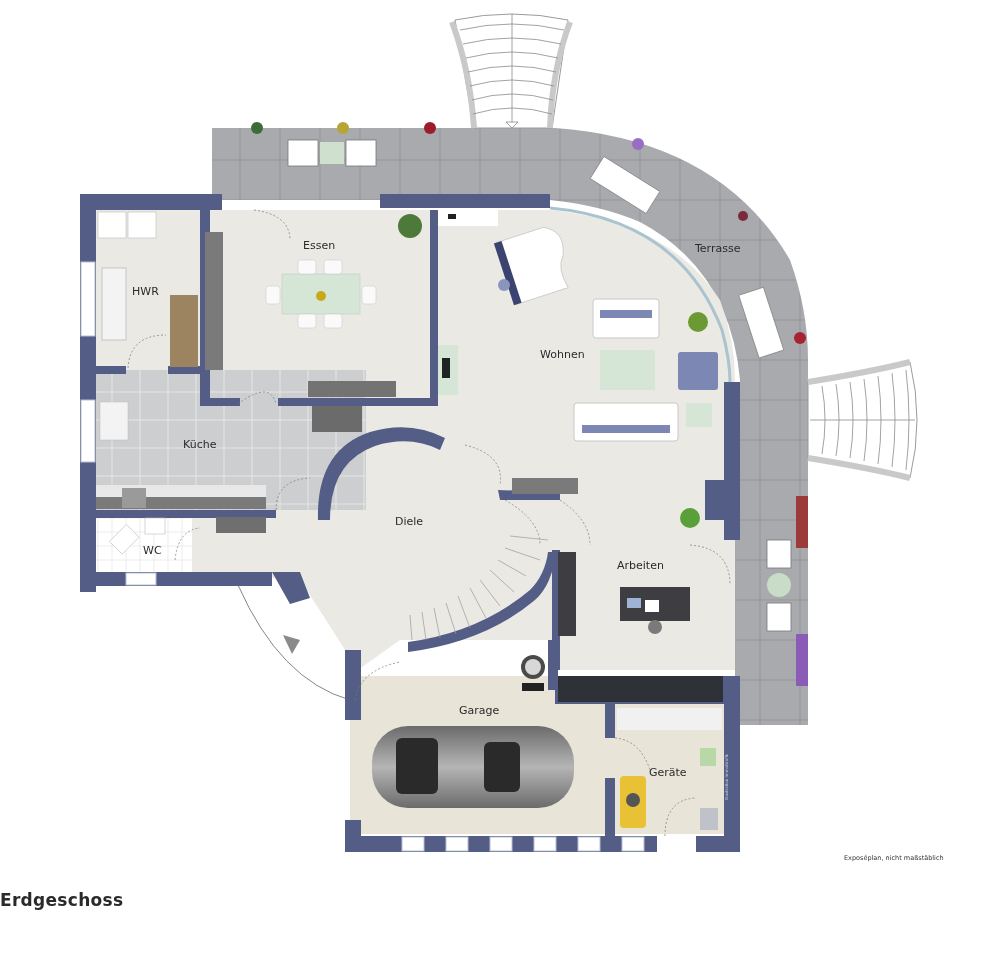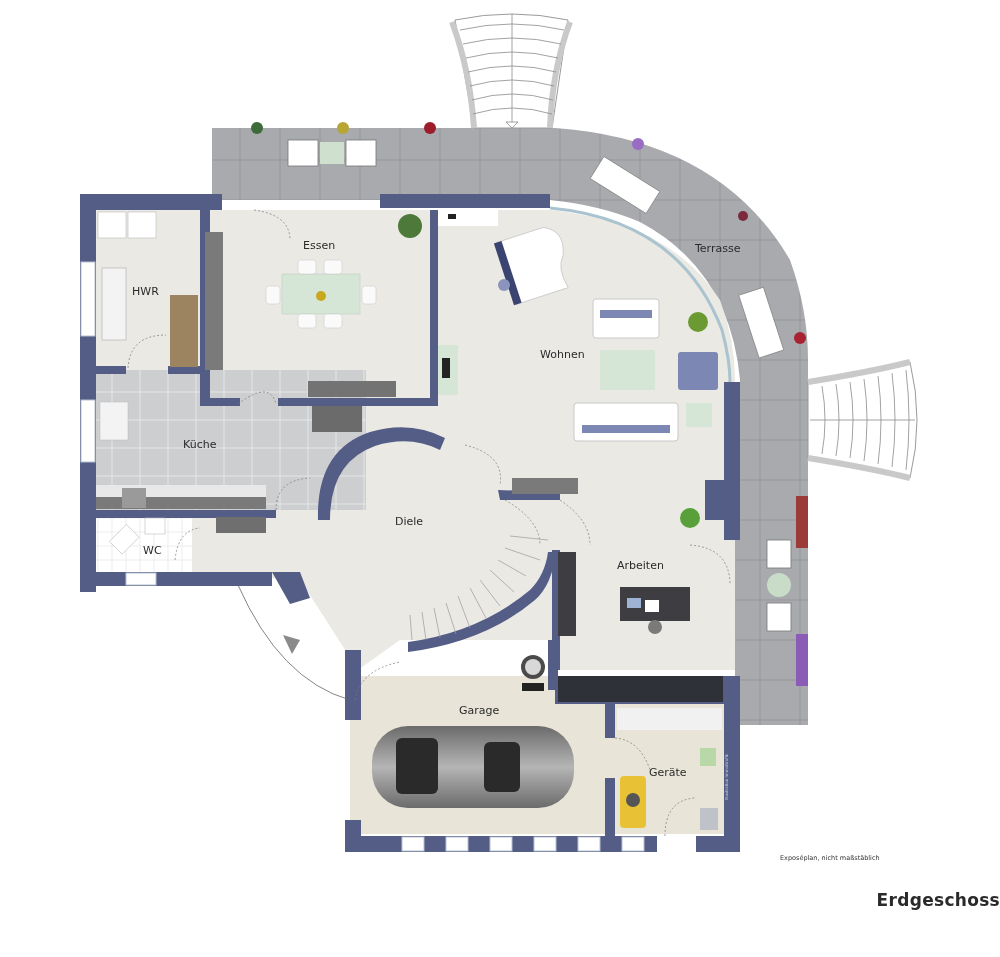--- a/index.html
+++ b/index.html
@@ -1,20 +1,20 @@
 <!DOCTYPE html>
 <html><head>
 <meta charset="utf-8">
 <style>
   html, body { margin:0; padding:0; background:#ffffff; }
   body { width:1000px; height:957px; position:relative; overflow:hidden; font-family:"DejaVu Sans", sans-serif; }
   #plan { position:absolute; left:0; top:0; width:1000px; height:957px; }
   .room-label { font-family:"DejaVu Sans", sans-serif; font-size:11px; fill:#2b2b2b; }
-  .title { position:absolute; left:0; width:1000px; top:890px; text-align:right; font-family:"DejaVu Sans", sans-serif; font-weight:bold; font-size:17px; color:#2a2a2a; letter-spacing:0.3px; }
-  .note { position:absolute; left:780px; top:854px; font-family:"DejaVu Sans", sans-serif; font-size:6.5px; color:#333; white-space:nowrap; }
+  .title { position:absolute; left:0; width:1000px; top:890px; text-align:left; font-family:"DejaVu Sans", sans-serif; font-weight:bold; font-size:17px; color:#2a2a2a; letter-spacing:0.3px; }
+  .note { position:absolute; left:844px; top:854px; font-family:"DejaVu Sans", sans-serif; font-size:6.5px; color:#333; white-space:nowrap; }
   .credit { position:absolute; left:724px; top:800px; font-family:"DejaVu Sans", sans-serif; font-size:4px; color:#c8cce0; transform:rotate(-90deg); transform-origin:left top; white-space:nowrap; }
 </style>
 </head>
 <body>
 
 <svg id="plan" viewBox="0 0 1000 957" xmlns="http://www.w3.org/2000/svg">
   <defs>
     <pattern id="terraceTiles" width="40" height="40" patternUnits="userSpaceOnUse">
       <rect width="40" height="40" fill="#a8aaad"></rect>
       <rect x="0" y="0" width="40" height="40" fill="none" stroke="#8f9194" stroke-width="0.8"></rect>

